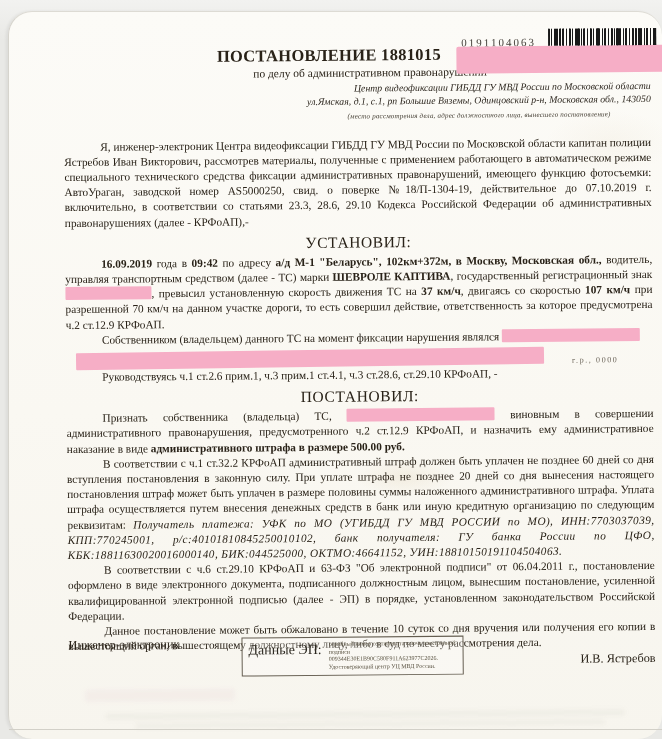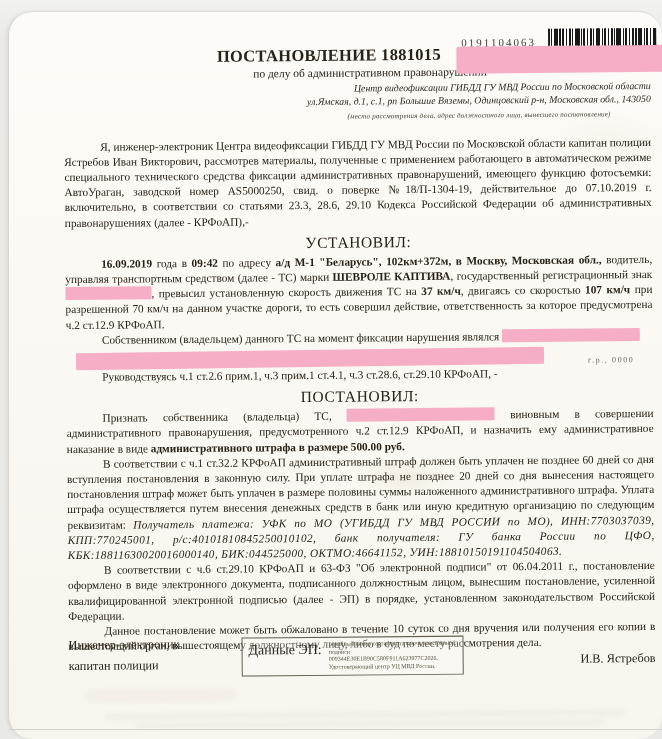--- a/index.html
+++ b/index.html
@@ -55,21 +55,21 @@
   .issuer .tiny-caption{text-align:center;font-style:italic}
   
   .body{font-size:11.3px;line-height:15.2px;text-align:justify;margin:0;text-indent:36px;color:var(--ink)}
   .intro{margin-top:14px}
   h2{font-size:15.5px;font-weight:normal;text-align:center;margin:5px 0 3px;letter-spacing:.6px}
   .b{font-weight:bold}
   .i{font-style:italic;letter-spacing:.4px}
   .redact-inline{display:inline-block;background:var(--redact);height:13px;vertical-align:-2px;border-radius:1px}
   .owner-bar-row{display:flex;align-items:flex-end;margin:2px 0 1px 10px;height:19px}
   .bar-redact{width:468px;height:17px;background:var(--redact);border-radius:1px;transform:rotate(-.3deg)}
-  .ghost{font-size:8px;color:#6b6459;margin-left:44px;letter-spacing:1.6px;white-space:nowrap}
+  .ghost{font-size:8px;color:#6b6459;margin-left:28px;letter-spacing:1.6px;white-space:nowrap}
   
   .footer{position:absolute;left:54px;right:12px;top:621px;display:flex;align-items:flex-start}
   .officer{font-size:12.3px;line-height:21px;white-space:nowrap}
   .ep-box{border:1px solid #645d50;margin-left:62px;margin-top:4px;padding:3px 6px 4px;display:flex;gap:7px;width:222px;background:rgba(255,255,255,.25)}
   .ep-label{font-size:14px;white-space:nowrap;color:#2c2820;padding-top:1px}
   .ep-text{font-size:6px;line-height:7.5px;color:#564f3e}
   .signature{margin-left:auto;align-self:center;padding-top:14px;font-size:12.3px;white-space:nowrap}
   
   .edge-line{position:absolute;left:0;right:0;top:717px;height:1px;background:#d2d0c8}
   .smudge{position:absolute;background:rgba(140,135,120,.07);filter:blur(2px);border-radius:3px}
@@ -112,21 +112,20 @@
 
       <h2>ПОСТАНОВИЛ:</h2>
       <p class="body"><span>Признать собственника (владельца) ТС, </span><span class="redact-inline" style="width: 148px;"></span><span> виновным в совершении административного правонарушения, предусмотренного ч.2 ст.12.9 КРФоАП, и назначить ему административное наказание в виде </span><span class="b">административного штрафа в размере 500.00 руб.</span></p>
       <p class="body"><span>В соответствии с ч.1 ст.32.2 КРФоАП административный штраф должен быть уплачен не позднее 60 дней со дня вступления постановления в законную силу. При уплате штрафа не позднее 20 дней со дня вынесения настоящего постановления штраф может быть уплачен в размере половины суммы наложенного административного штрафа. Уплата штрафа осуществляется путем внесения денежных средств в банк или иную кредитную организацию по следующим реквизитам: </span><span class="i">Получатель платежа: УФК по МО (УГИБДД ГУ МВД РОССИИ по МО), ИНН:7703037039, КПП:770245001, р/с:40101810845250010102, банк получателя: ГУ банка России по ЦФО, КБК:18811630020016000140, БИК:044525000, ОКТМО:46641152, УИН:18810150191104504063.</span></p>
       <p class="body"><span>В соответствии с ч.6 ст.29.10 КРФоАП и 63-ФЗ "Об электронной подписи" от 06.04.2011 г., постановление оформлено в виде электронного документа, подписанного должностным лицом, вынесшим постановление, усиленной квалифицированной электронной подписью (далее - ЭП) в порядке, установленном законодательством Российской Федерации.</span></p>
       <p class="body"><span>Данное постановление может быть обжаловано в течение 10 суток со дня вручения или получения его копии в вышестоящий орган, вышестоящему должностному лицу, либо в суд по месту рассмотрения дела.</span></p>
 
       <div class="footer">
         <div class="officer">
           <div>Инженер-электроник</div>
-          <div>капитан полиции</div>
         </div>
         <div class="ep-box">
           <div class="ep-label">Данные ЭП:</div>
           <div class="ep-text">
             <span>серийный номер сертификата ключа электронной подписи 009344E30E1B90C580F911A623977C2026.</span>
             <br>
             <span>Удостоверяющий центр УЦ МВД России.</span>
           </div>
         </div>
         <div class="signature">И.В. Ястребов</div>

